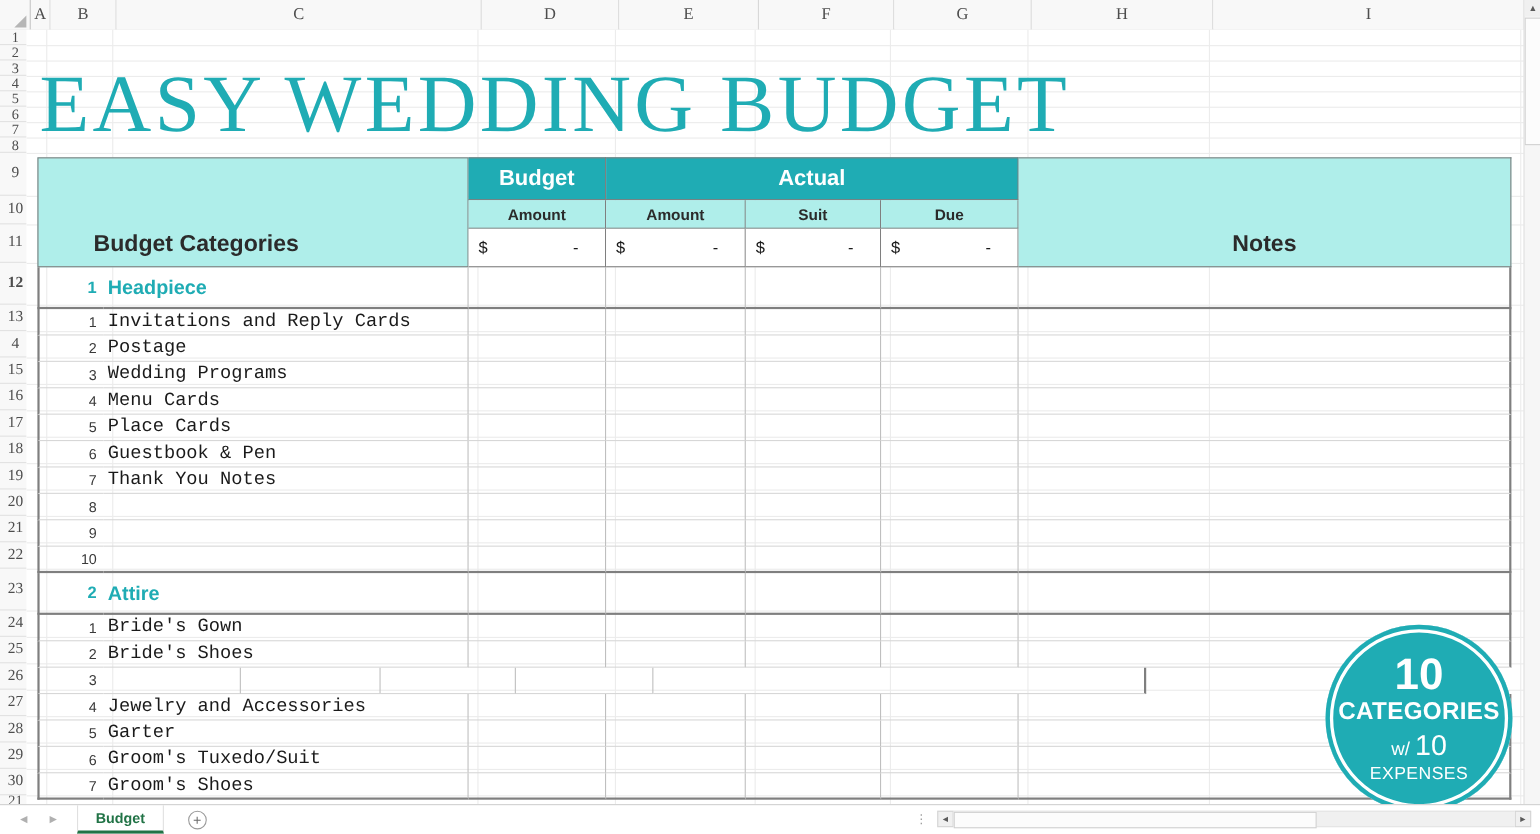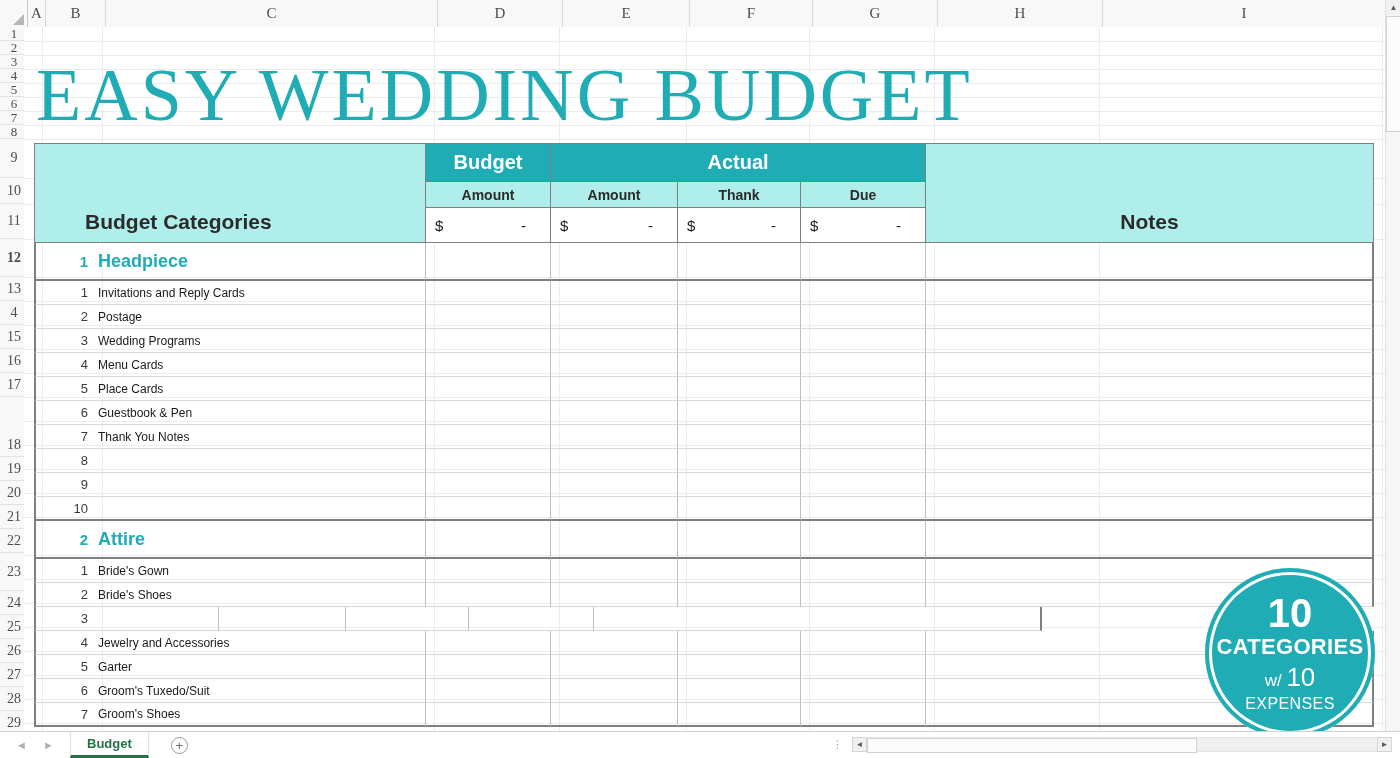--- a/index.html
+++ b/index.html
@@ -173,22 +173,23 @@
     width: 60px;
     display: flex; align-items: center; justify-content: flex-end;
     padding-right: 6px;
     border-left: 2px solid #7f7f7f;
     font-size: 13px; color: #3a3a3a;
   }
   .i-name {
     width: 332px;
     display: flex; align-items: center;
     padding-left: 4px;
-    font-size: 12px; color: #1a1a1a;
+    font-size: 17px; color: #1a1a1a;
     border-right: 1px solid #bfbfbf;
+    font-family: Liberation Mono, monospace;
   }
   .val-cell { border-right: 1px solid #bfbfbf; }
   .notes-cell { width: 448px; border-right: 2px solid #7f7f7f; }
   .sep-thick { border-bottom: 2px solid #7f7f7f; }
   .sep-thin { border-bottom: 1px solid #d7d7d7; }
 
   
   .badge {
     position: absolute;
     left: 1181px; top: 541px;
@@ -306,21 +307,21 @@
         <div class="row-head tiny" style="height: 14px;">8</div>
         <div class="row-head" style="height: 39px;">9</div>
         <div class="row-head" style="height: 26px;">10</div>
         <div class="row-head" style="height: 35px;">11</div>
         <div class="row-head" style="height: 38px; font-weight: bold;">12</div>
         <div class="row-head" style="height: 24px;">13</div>
         <div class="row-head" style="height: 24px;">4</div>
         <div class="row-head" style="height: 24px;">15</div>
         <div class="row-head" style="height: 24px;">16</div>
         <div class="row-head" style="height: 24px;">17</div>
-        <div class="row-head" style="height: 24px; margin-top: 36px;">18</div>
+        <div class="row-head" style="height: 24px;">18</div>
         <div class="row-head" style="height: 24px;">19</div>
         <div class="row-head" style="height: 24px;">20</div>
         <div class="row-head" style="height: 24px;">21</div>
         <div class="row-head" style="height: 24px;">22</div>
         <div class="row-head" style="height: 38px;">23</div>
         <div class="row-head" style="height: 24px;">24</div>
         <div class="row-head" style="height: 24px;">25</div>
         <div class="row-head" style="height: 24px;">26</div>
         <div class="row-head" style="height: 24px;">27</div>
         <div class="row-head" style="height: 24px;">28</div>
@@ -380,21 +381,21 @@
       <div class="hdr-row">
         <div class="cat-head">Budget Categories</div>
         <div class="grp-wrap">
           <div class="grp-top">
             <div class="grp-budget">Budget</div>
             <div class="grp-actual">Actual</div>
           </div>
           <div class="sub-row">
             <div class="sub-cell w125">Amount</div>
             <div class="sub-cell w127">Amount</div>
-            <div class="sub-cell w123">Thank</div>
+            <div class="sub-cell w123">Suit</div>
             <div class="sub-cell w125">Due</div>
           </div>
           <div class="tot-row">
             <div class="tot-cell w125">
               <span>$</span>
               <span>-</span>
             </div>
             <div class="tot-cell w127">
               <span>$</span>
               <span>-</span>

